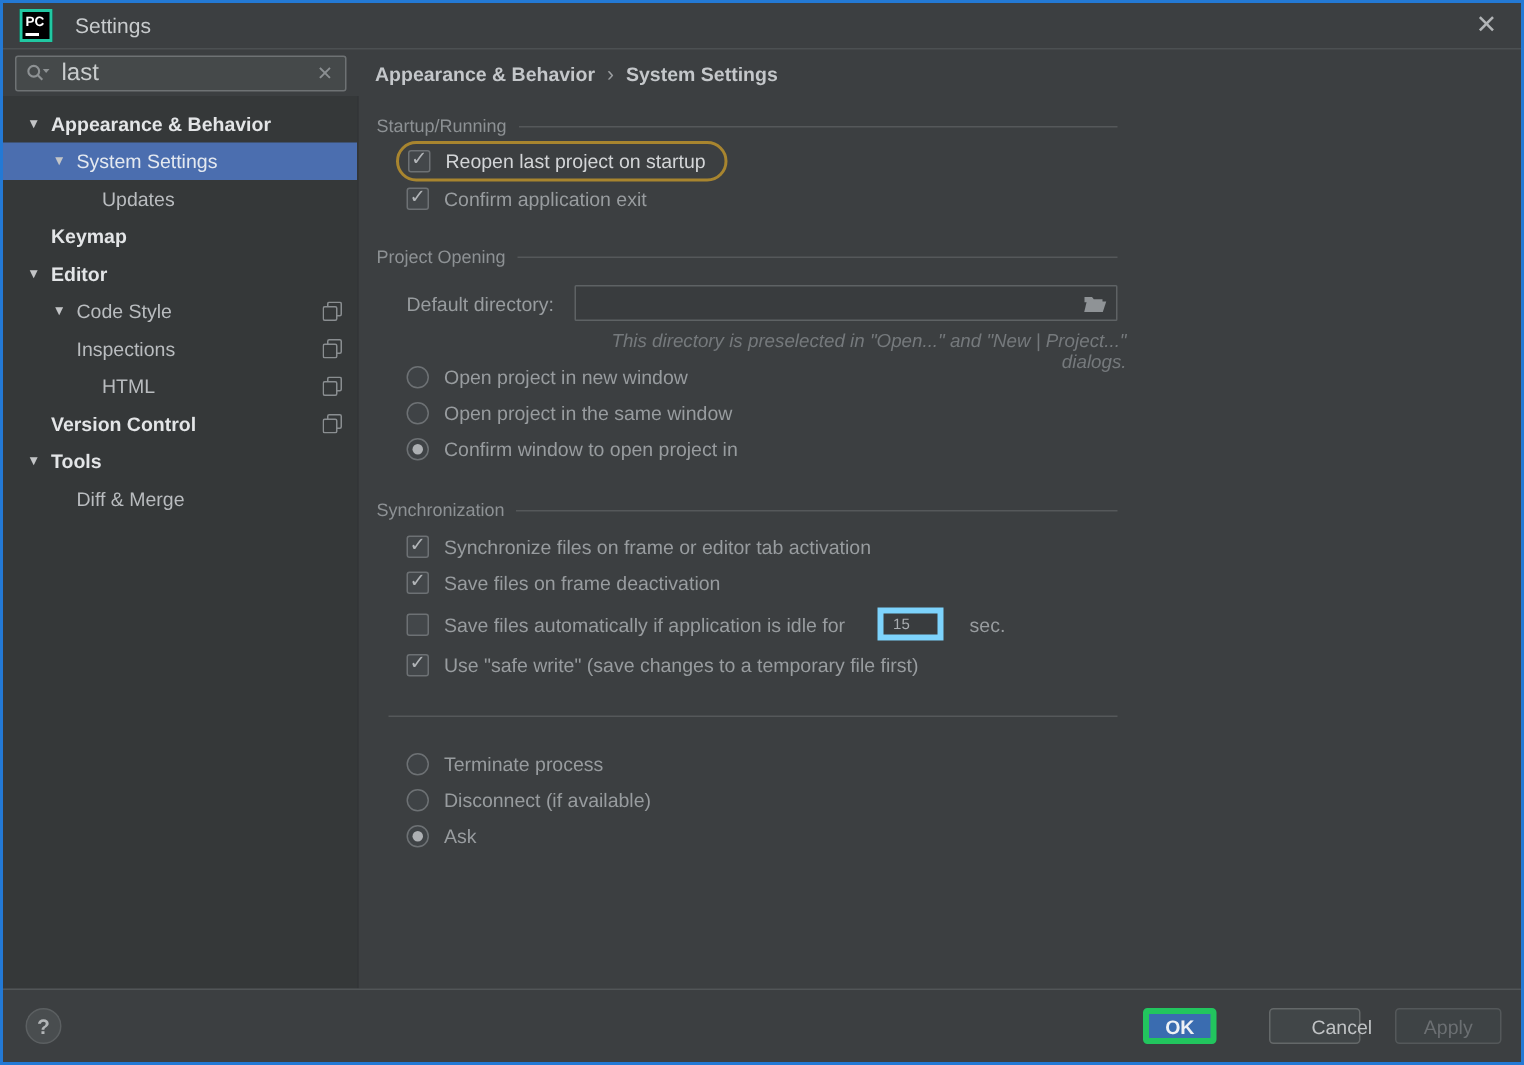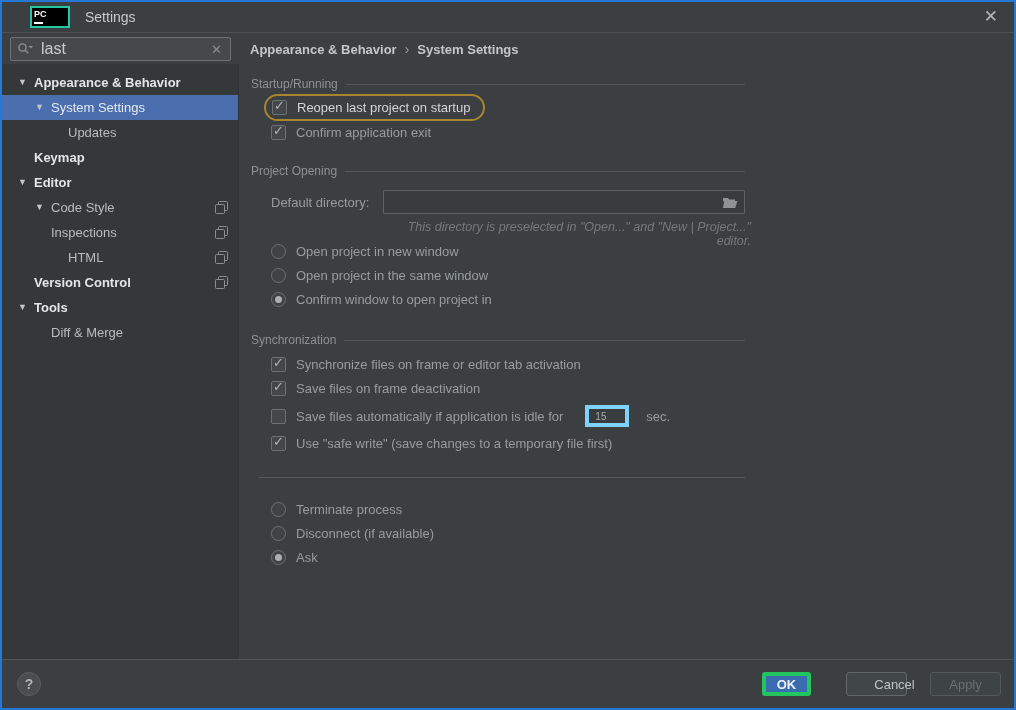--- a/index.html
+++ b/index.html
@@ -17,21 +17,21 @@
   }
 
   
   .titlebar {
     position: absolute; left: 0; top: 0; right: 0; height: 31px;
     display: flex; align-items: center;
     border-bottom: 1px solid #4c5052;
     background: #3c3f41;
   }
   .logo {
-    width: 40px; height: 22px; margin-left: 28px;
+    width: 22px; height: 22px; margin-left: 11px;
     background: #000;
     border: 2px solid #21c8a2;
     position: relative;
     display: flex; flex-direction: column; justify-content: flex-start;
   }
   .logo .pc { color:#fff; font-weight: bold; font-size: 9px; line-height: 10px; padding: 1px 0 0 2px; letter-spacing: 0; }
   .logo .bar { position:absolute; left:2px; bottom:2px; width:9px; height:2px; background:#fff; }
   .title-text { margin-left: 15px; color: #c8cbcd; font-size: 14px; }
   .close-x {
     position: absolute; right: 16px; top: 5px;
@@ -276,21 +276,21 @@
       <span class="sec-line"></span>
     </div>
     <div class="dir-label" style="left:31px; top:131px;">Default directory:</div>
     <div class="dir-field" style="left:143px; top:126px;">
       <input class="dir-input" type="text" value="" style="">
       <svg class="dir-folder" width="16" height="13" viewBox="0 0 16 13">
         <path d="M1 2 h5 l1.2 1.5 H13 v2 H1 Z" fill="#8f9396"></path>
         <path d="M2.5 5 h13 l-2.3 7 H0.8 Z" fill="#8f9396"></path>
       </svg>
     </div>
-    <div class="hint" style="left:143px; top:156px; width:368px;">This directory is preselected in "Open..." and "New | Project..." editor.</div>
+    <div class="hint" style="left:143px; top:156px; width:368px;">This directory is preselected in "Open..." and "New | Project..." dialogs.</div>
 
     <div class="row" style="left:31px; top:180px;">
       <span class="radio"></span>
       <span class="lbl">Open project in new window</span>
     </div>
     <div class="row" style="left:31px; top:204px;">
       <span class="radio"></span>
       <span class="lbl">Open project in the same window</span>
     </div>
     <div class="row" style="left:31px; top:228px;">

